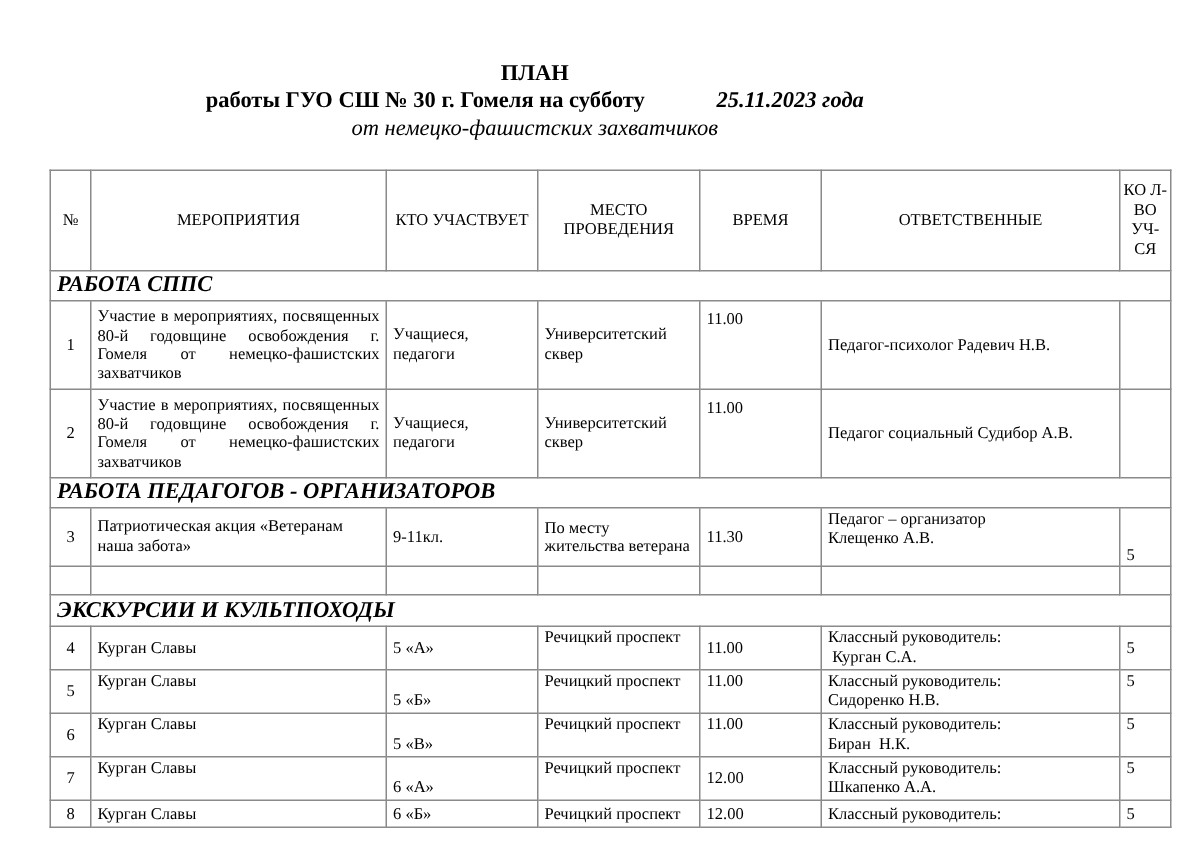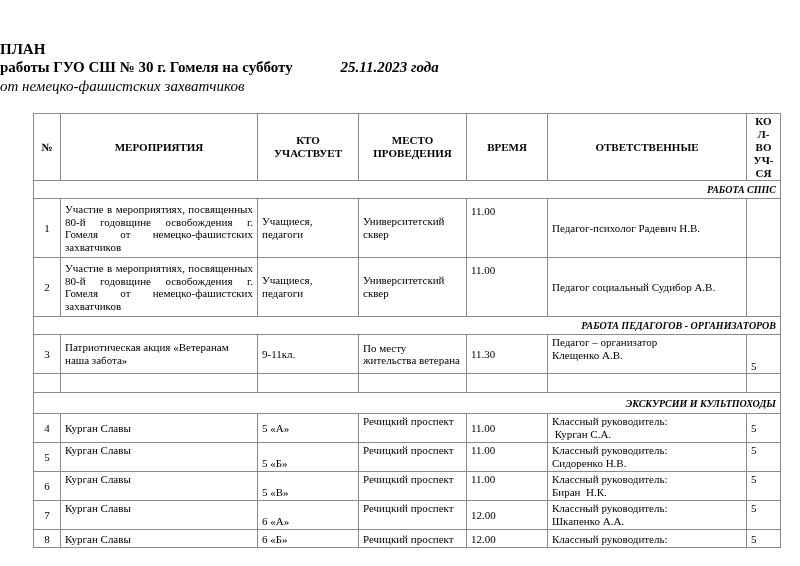--- a/index.html
+++ b/index.html
@@ -1,30 +1,30 @@
 <!DOCTYPE html>
 <html><head>
 <meta charset="utf-8">
 <style>
   html, body { margin: 0; padding: 0; background: #ffffff; }
   body { width: 800px; height: 566px; overflow: hidden; position: relative;
          font-family: "Liberation Serif", "DejaVu Serif", serif; color: #000; }
-  .header { position: absolute; left: 0; top: 40px; width: 689px; }
+  .header { position: absolute; left: 12px; top: 40px; width: 689px; text-align: center; }
   .h-title { font-weight: bold; font-size: 15px; line-height: 18px; }
   .h-sub { font-weight: bold; font-size: 15px; line-height: 19px; }
   .h-sub i { font-style: italic; margin-left: 44px; }
   .h-desc { font-style: italic; font-size: 15px; line-height: 18px; }
   table.plan { position: absolute; left: 33px; top: 113px; border-collapse: collapse;
                table-layout: fixed; width: 747px; font-size: 11px; }
   table.plan td, table.plan th { border: 1px solid #8a8a8a; padding: 1px 4px; vertical-align: middle; }
-  table.plan th { font-weight: bold; text-align: center; line-height: 13px; height: 64px; }
+  table.plan th { font-weight: normal; text-align: center; line-height: 13px; height: 64px; }
   .c-num { text-align: center; }
   .c-center { }
   .c-just { text-align: justify; text-align-last: left; line-height: 12.5px; }
-  .section td { text-align: right; font-weight: bold; font-style: italic; height: 15px; padding: 0; font-size: 10px; }
+  .section td { text-align: left; font-weight: bold; font-style: italic; height: 15px; padding: 0; font-size: 15px; }
   .top { vertical-align: top !important; }
   .bottom { vertical-align: bottom !important; }
   .r-sp td { height: 51px; }
   .r-org td { height: 36px; }
   .r-empty td { height: 16px; }
   .r-ex td { height: 18px; line-height: 13px; }
   .lh { line-height: 13px; }
 </style>
 </head>
 <body>

